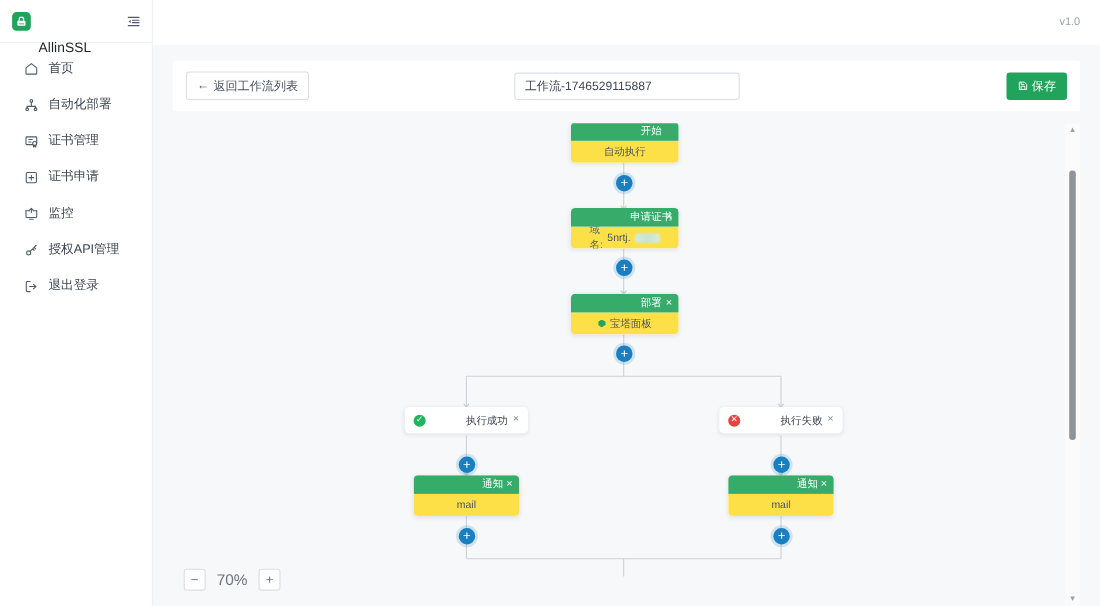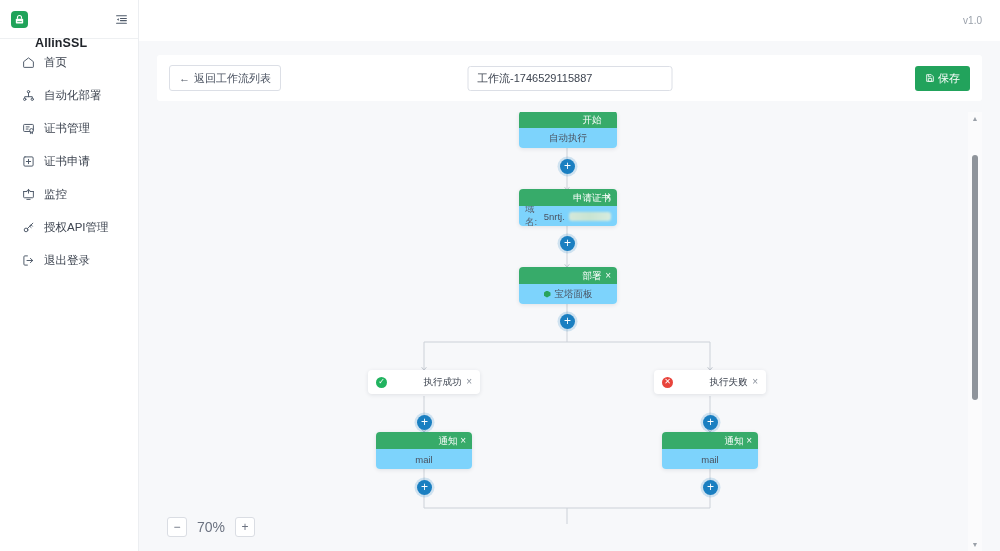--- a/index.html
+++ b/index.html
@@ -29,21 +29,21 @@
     box-sizing: border-box;
   }
   .logo-box {
     width: 17px; height: 17px; border-radius: 4px;
     background: #20a35a;
     display: flex; align-items: center; justify-content: center;
     flex: none;
   }
   .logo-box svg { display:block; }
   .brand-name {
-    font-size: 12.5px; font-weight: bold; color: #1f2329;
+    font-size: 12.5px; font-weight: normal; color: #1f2329;
     margin-left: 7px; letter-spacing: .1px;
     white-space: nowrap;
     margin-top: 48px;
   }
   .collapse-btn {
     margin-left: auto; width: 16px; height: 16px;
     display:flex; align-items:center; justify-content:center;
     color:#4e5969; cursor: pointer;
   }
 
@@ -149,24 +149,24 @@
     padding-left: 48px;
   }
   .node-head .title { line-height: 1; }
   .node-close {
     position: absolute; right: 6px; top: 50%;
     transform: translateY(-50%);
     font-size: 10px; line-height: 1; color: #ffffff;
     cursor: pointer; opacity: .95;
   }
   .node-body {
-    height: 20px; background: #7dd3fc;
+    height: 20px; background: #fde047;
     display: flex; align-items: center; justify-content: center;
     font-size: 9.5px; color: #4a5260; gap: 4px;
-    padding: 0 6px; box-sizing: border-box;
+    padding: 0 17px; box-sizing: border-box;
   }
   .node-body .dom-label { color: #5a6472; }
   .redact {
     display: inline-block; height: 9px; width: 62px;
     background: linear-gradient(90deg,#d4e8da,#c9e4d2,#d7ecdf);
     border-radius: 3px; filter: blur(1.2px);
     vertical-align: middle;
   }
   .bt-dot {
     width: 7px; height: 7px; border-radius: 2px; background: #2aa35c;

